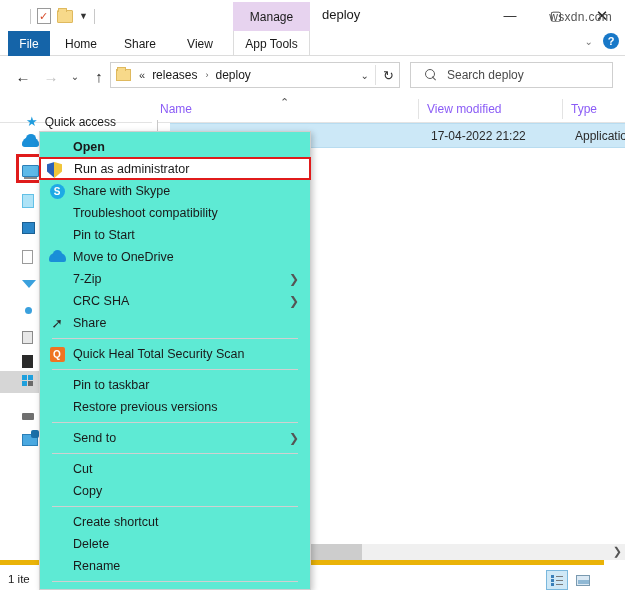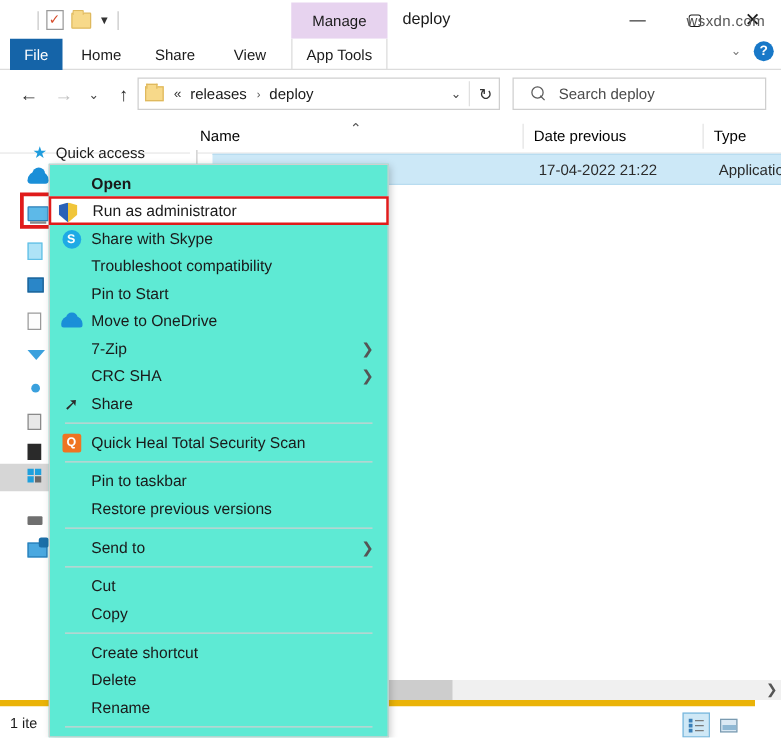--- a/index.html
+++ b/index.html
@@ -158,21 +158,21 @@
   .search-ph { margin-left: 10px; font-size: 12px; color: #4a4a4a; }
 
   
   .colhead {
     position: absolute; left: 0; top: 95px; width: 625px; height: 28px;
     background: #ffffff; border-bottom: 1px solid #e3e3e3;
   }
   .col {
     position: absolute; top: 0; height: 27px;
     display: flex; align-items: center;
-    font-size: 12px; color: #000000; text-align: right;
+    font-size: 12px; color: #8b5cf6; text-align: right;
   }
   .col.name { left: 160px; }
   .col.date { left: 418px; border-left: 1px solid #e3e3e3; padding-left: 8px; height: 20px; top:4px;}
   .col.type { left: 562px; border-left: 1px solid #e3e3e3; padding-left: 8px; height: 20px; top:4px;}
   .sort-caret {
     position: absolute; left: 280px; top: 1px;
     font-size: 11px; color: #555;
   }
 
   
@@ -476,21 +476,21 @@
 
     <div class="searchbox">
       <div class="search-ico"></div>
       <div class="search-ph">Search deploy</div>
     </div>
   </div>
 
   <div class="colhead">
     <div class="col name">Name</div>
     <div class="sort-caret">⌃</div>
-    <div class="col date">Date previous</div>
+    <div class="col date">View modified</div>
     <div class="col type">Type</div>
   </div>
 
   <div class="navpane">
     <div class="nav-qa">
       <span class="star">★</span>
       <span>Quick access</span>
     </div>
 
     <div class="nav-highlight" style="top:248px;"></div>

